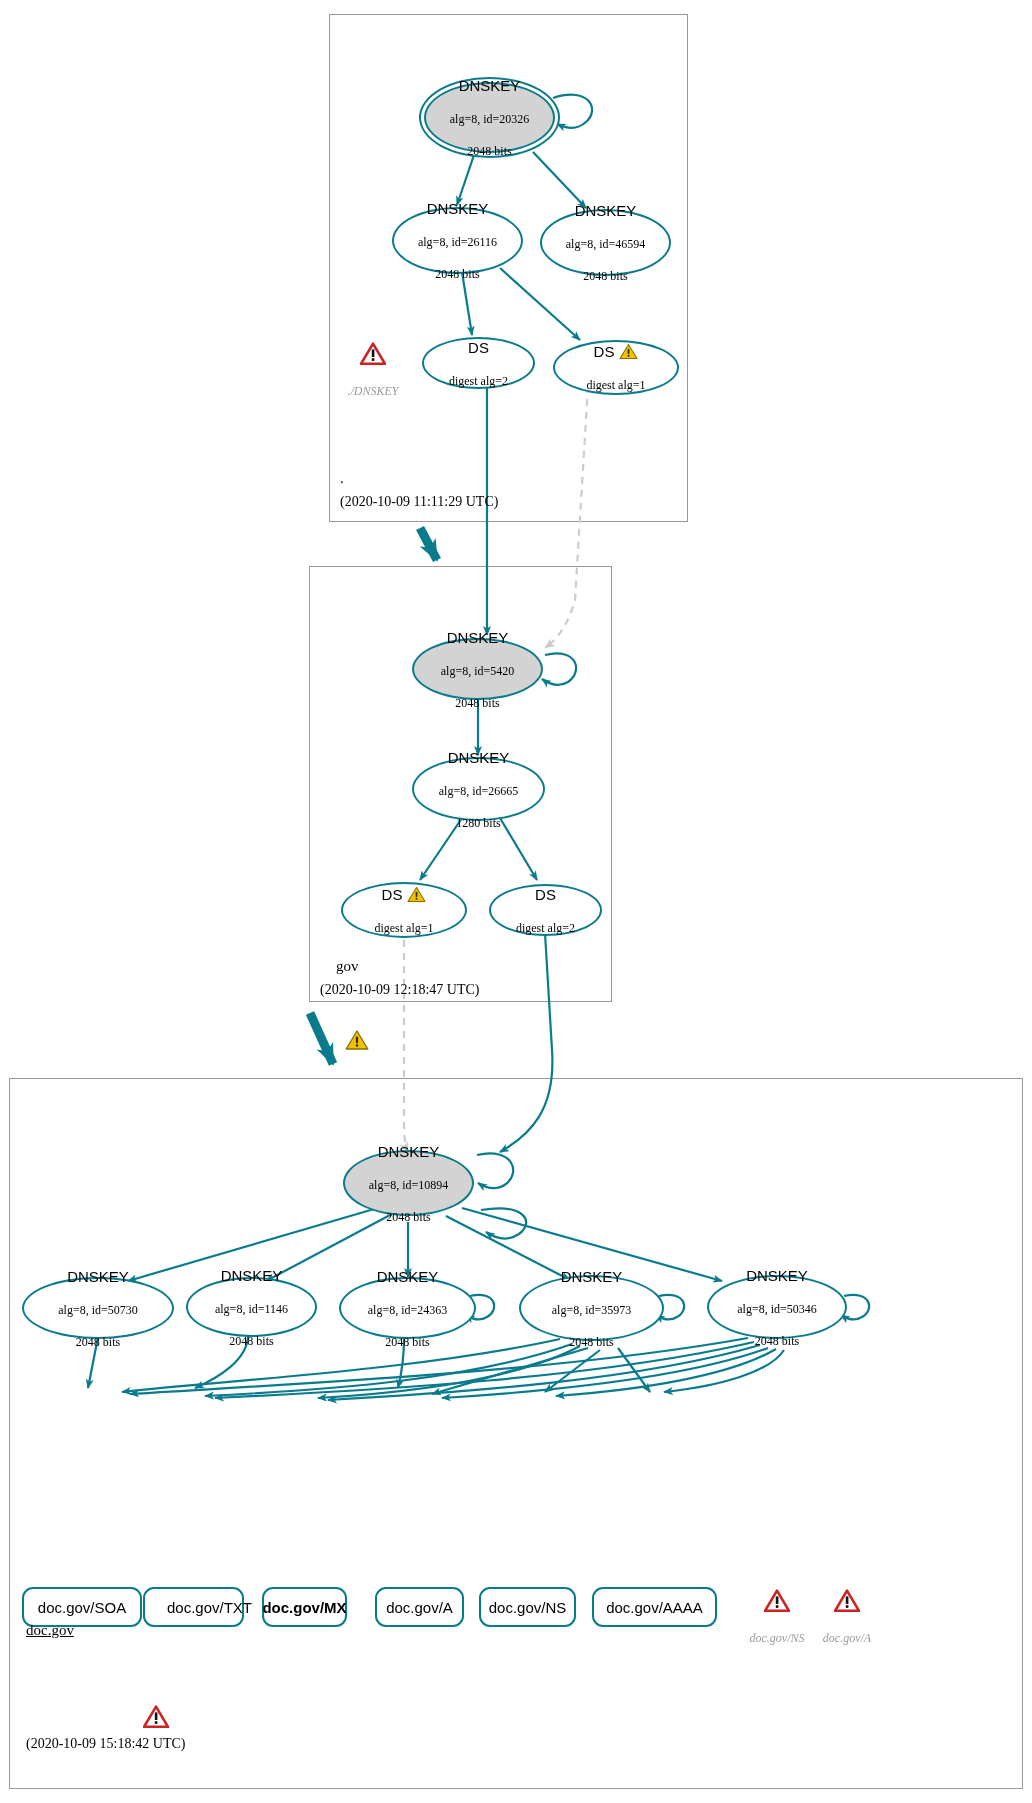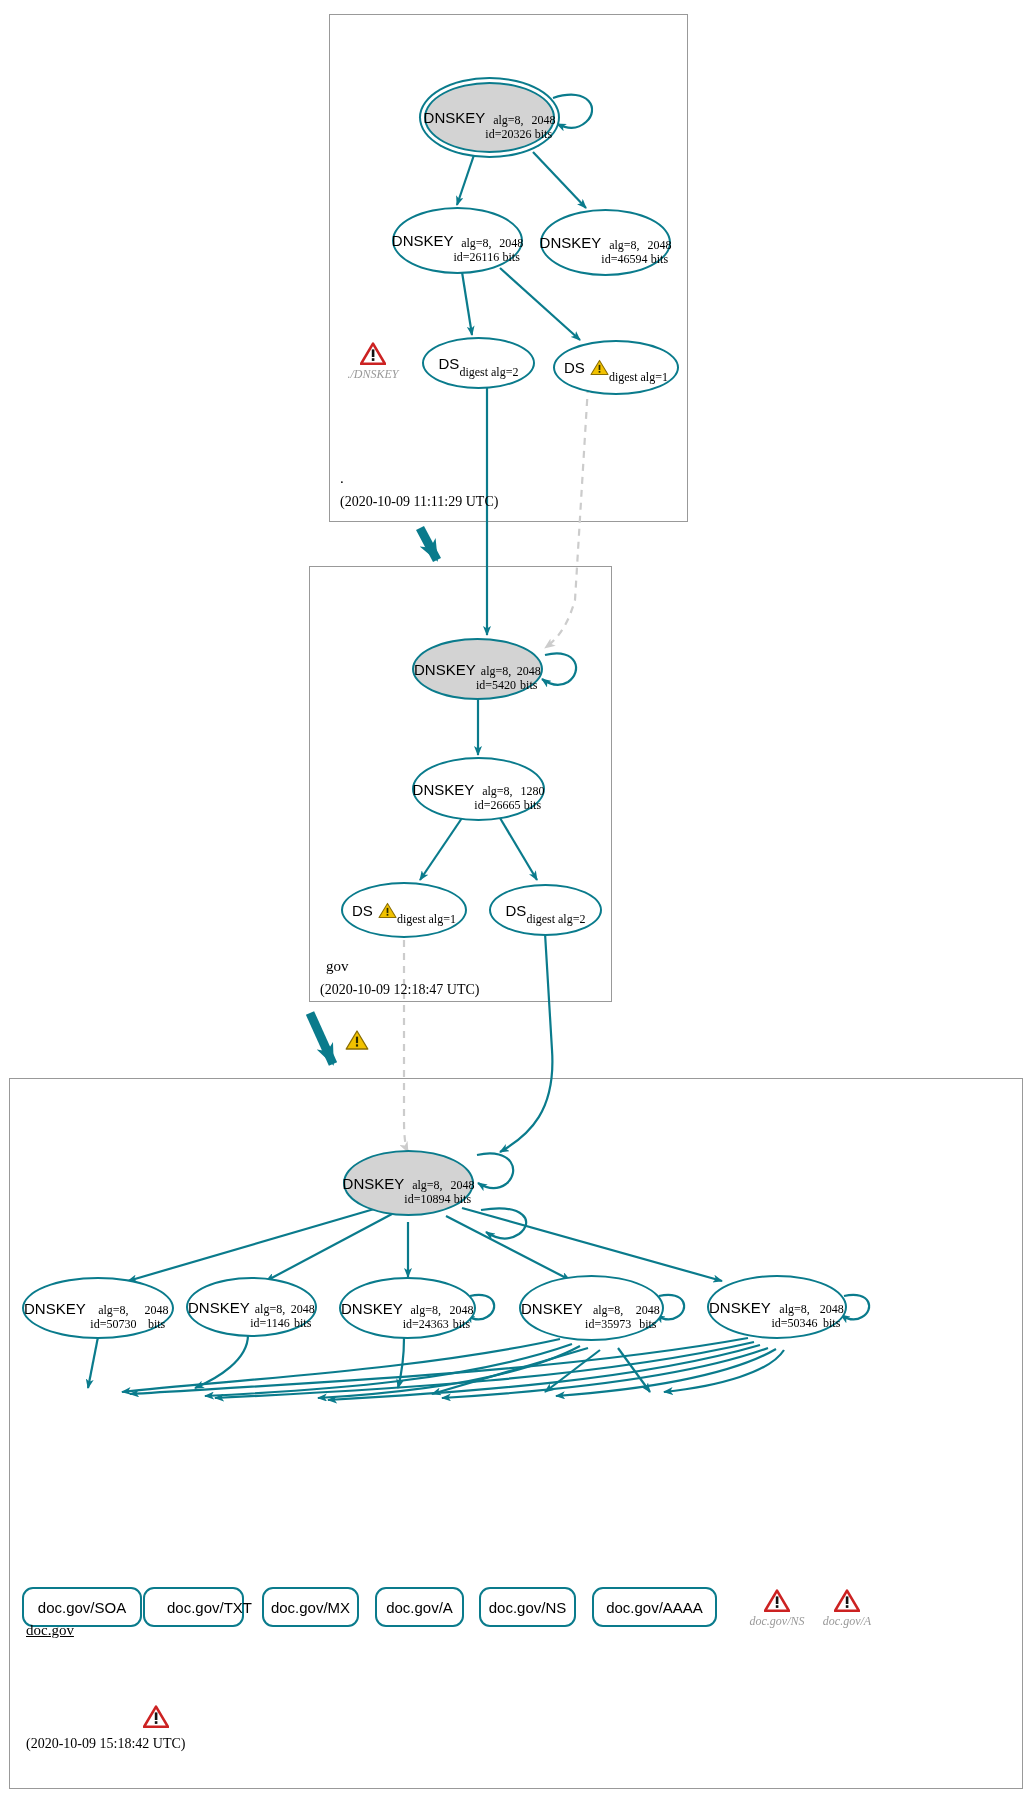--- a/index.html
+++ b/index.html
@@ -6,36 +6,36 @@
   body{width:1032px;height:1803px;position:relative;
        font-family:"Liberation Sans", sans-serif;}
   #stage{position:absolute;left:0;top:0;width:1032px;height:1803px;}
   svg#canvas{position:absolute;left:0;top:0;width:1032px;height:1803px;}
 
   .zone-box{position:absolute;border:1px solid #999999;background:transparent;box-sizing:border-box;}
 
   .zone-label{position:absolute;font-family:"Liberation Serif", serif;font-size:15px;color:#000;white-space:nowrap;}
   .zone-time{position:absolute;font-family:"Liberation Serif", serif;font-size:14px;color:#000;white-space:nowrap;}
 
-  .node{position:absolute;box-sizing:border-box;display:flex;flex-direction:row;
+  .node{position:absolute;box-sizing:border-box;display:flex;flex-direction:column;
         align-items:center;justify-content:center;text-align:center;}
 
   .ell{border:2px solid #0a7b8c;border-radius:50%;background:#ffffff;}
   .ell.secure{background:#d3d3d3;}
   .ell.dbl{box-shadow:0 0 0 3px #ffffff, 0 0 0 5px #0a7b8c;}
 
   .rrset{border:2px solid #0a7b8c;border-radius:11px;background:#ffffff;}
 
   .t1{font-family:"Liberation Sans", sans-serif;font-size:15px;line-height:17px;color:#000;}
   .t2{font-family:"Liberation Serif", serif;font-size:12px;line-height:14px;color:#000;margin-top:18px;}
   .rrt{font-family:"Liberation Sans", sans-serif;font-size:15px;color:#000;white-space:nowrap;}
 
   .errbox{position:absolute;display:flex;flex-direction:column;align-items:center;}
   .errlabel{font-family:"Liberation Serif", serif;font-style:italic;font-size:12px;color:#999999;
-            white-space:nowrap;margin-top:1px;}
+            white-space:nowrap;margin-top:18px;}
 
   .warnrow{display:flex;align-items:center;justify-content:center;gap:5px;}
   .ic{display:block;}
 </style>
 </head>
 <body>
 
 <div id="stage">
 
   <div class="zone-box" style="left:329px;top:14px;width:359px;height:508px;"></div>
@@ -203,21 +203,21 @@
       </svg>
     </div>
     <div class="t2">digest alg=1</div>
   </div>
 
   <div class="node ell" style="left:489px;top:884px;width:113px;height:52px;">
     <div class="t1">DS</div>
     <div class="t2">digest alg=2</div>
   </div>
 
-  <div class="zone-label" style="left:326px;top:958px;">gov</div>
+  <div class="zone-label" style="left:336px;top:958px;">gov</div>
   <div class="zone-time" style="left:320px;top:982px;">(2020-10-09 12:18:47 UTC)</div>
 
   <div class="errbox" style="left:344px;top:1029px;width:26px;">
     <svg class="ic" width="24" height="22" viewBox="0 0 20 18">
       <path d="M10 1.5 L19 16.5 L1 16.5 Z" fill="#f2c200" stroke="#8a6d00" stroke-width="1.1" stroke-linejoin="round"></path>
       <rect x="9.1" y="6.2" width="1.8" height="5.4" fill="#2b2b00"></rect>
       <rect x="9.1" y="12.6" width="1.8" height="1.9" fill="#2b2b00"></rect>
     </svg>
   </div>
 
@@ -256,21 +256,21 @@
     <div class="t2">alg=8, id=50346</div>
     <div class="t2">2048 bits</div>
   </div>
 
   <div class="node rrset" style="left:22px;top:1587px;width:120px;height:40px;">
     <span class="rrt">doc.gov/SOA</span>
   </div>
   <div class="node rrset" style="left:143px;top:1587px;width:101px;height:40px;padding-left:32px;">
     <span class="rrt">doc.gov/TXT</span>
   </div>
-  <div class="node rrset" style="left:262px;top:1587px;width:97px;height:40px;">
+  <div class="node rrset" style="left:262px;top:1587px;width:85px;height:40px;font-weight:bold;">
     <span class="rrt">doc.gov/MX</span>
   </div>
   <div class="node rrset" style="left:375px;top:1587px;width:89px;height:40px;">
     <span class="rrt">doc.gov/A</span>
   </div>
   <div class="node rrset" style="left:479px;top:1587px;width:97px;height:40px;">
     <span class="rrt">doc.gov/NS</span>
   </div>
   <div class="node rrset" style="left:592px;top:1587px;width:125px;height:40px;">
     <span class="rrt">doc.gov/AAAA</span>

